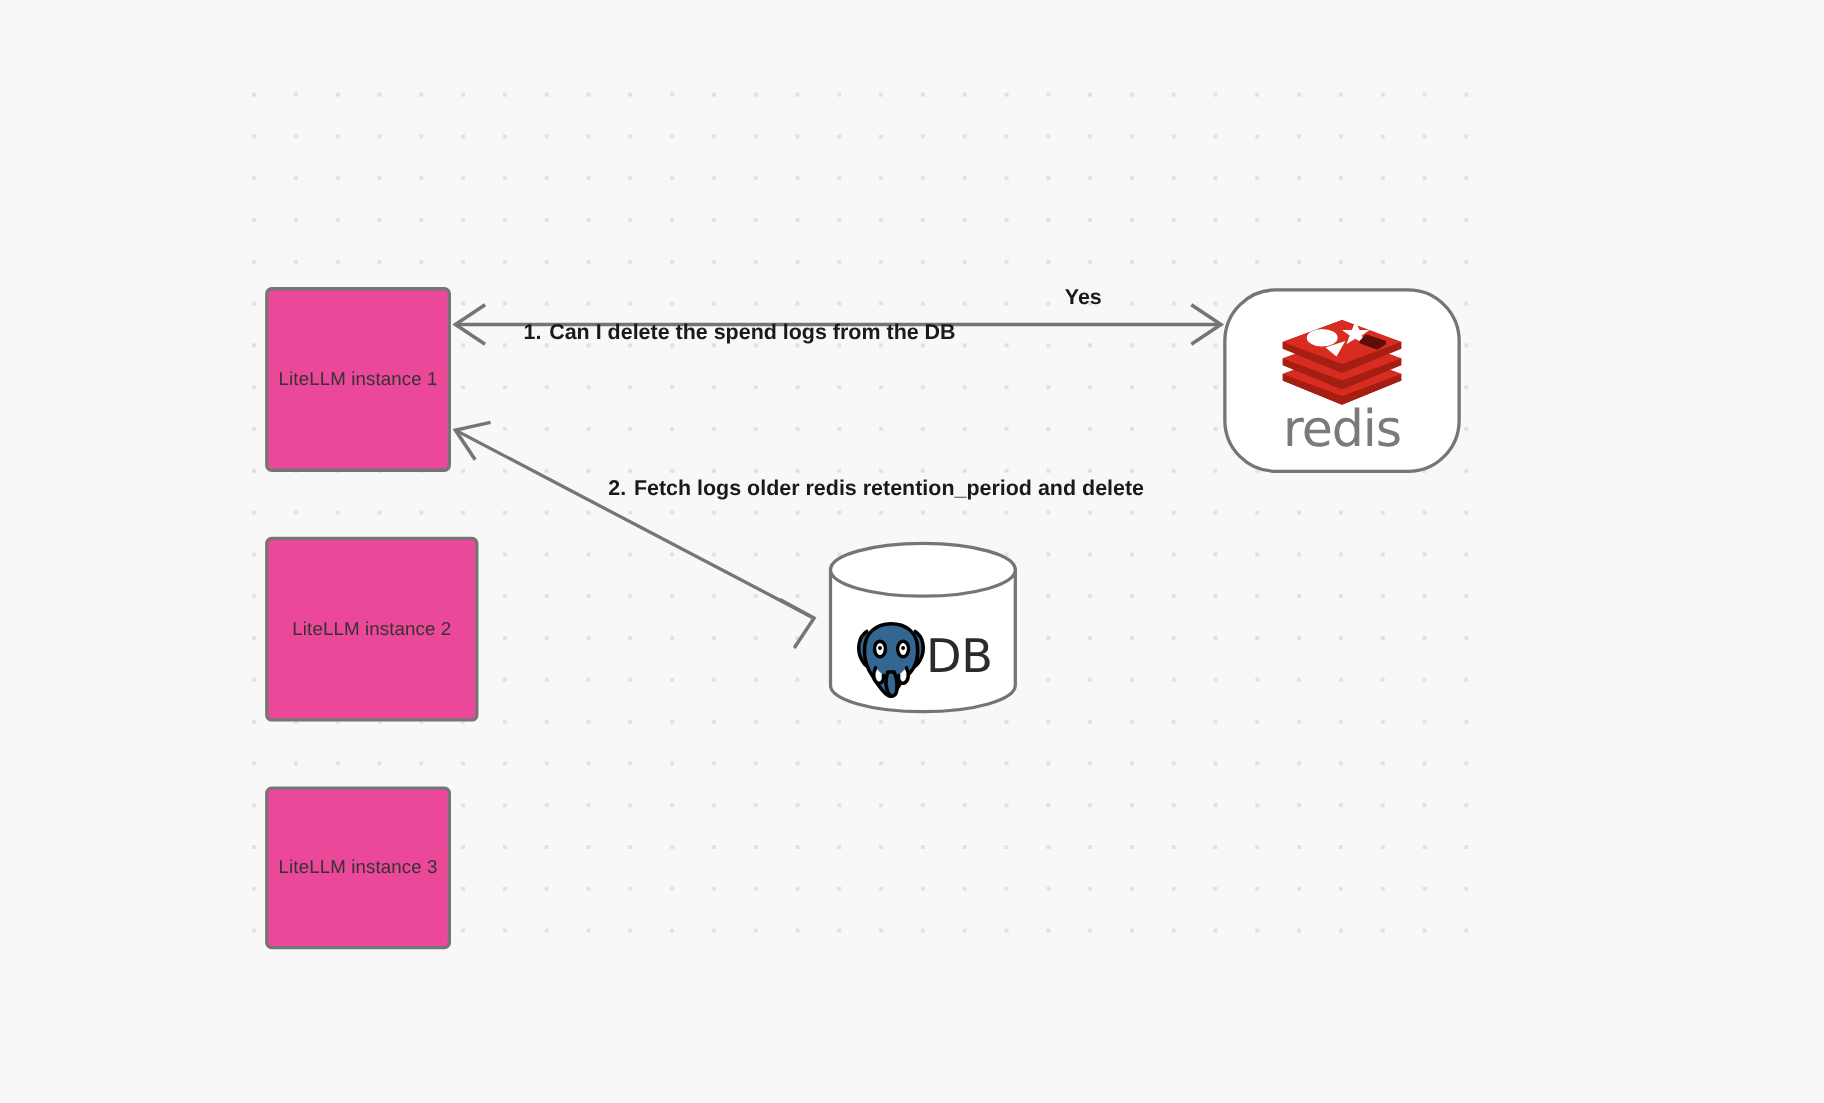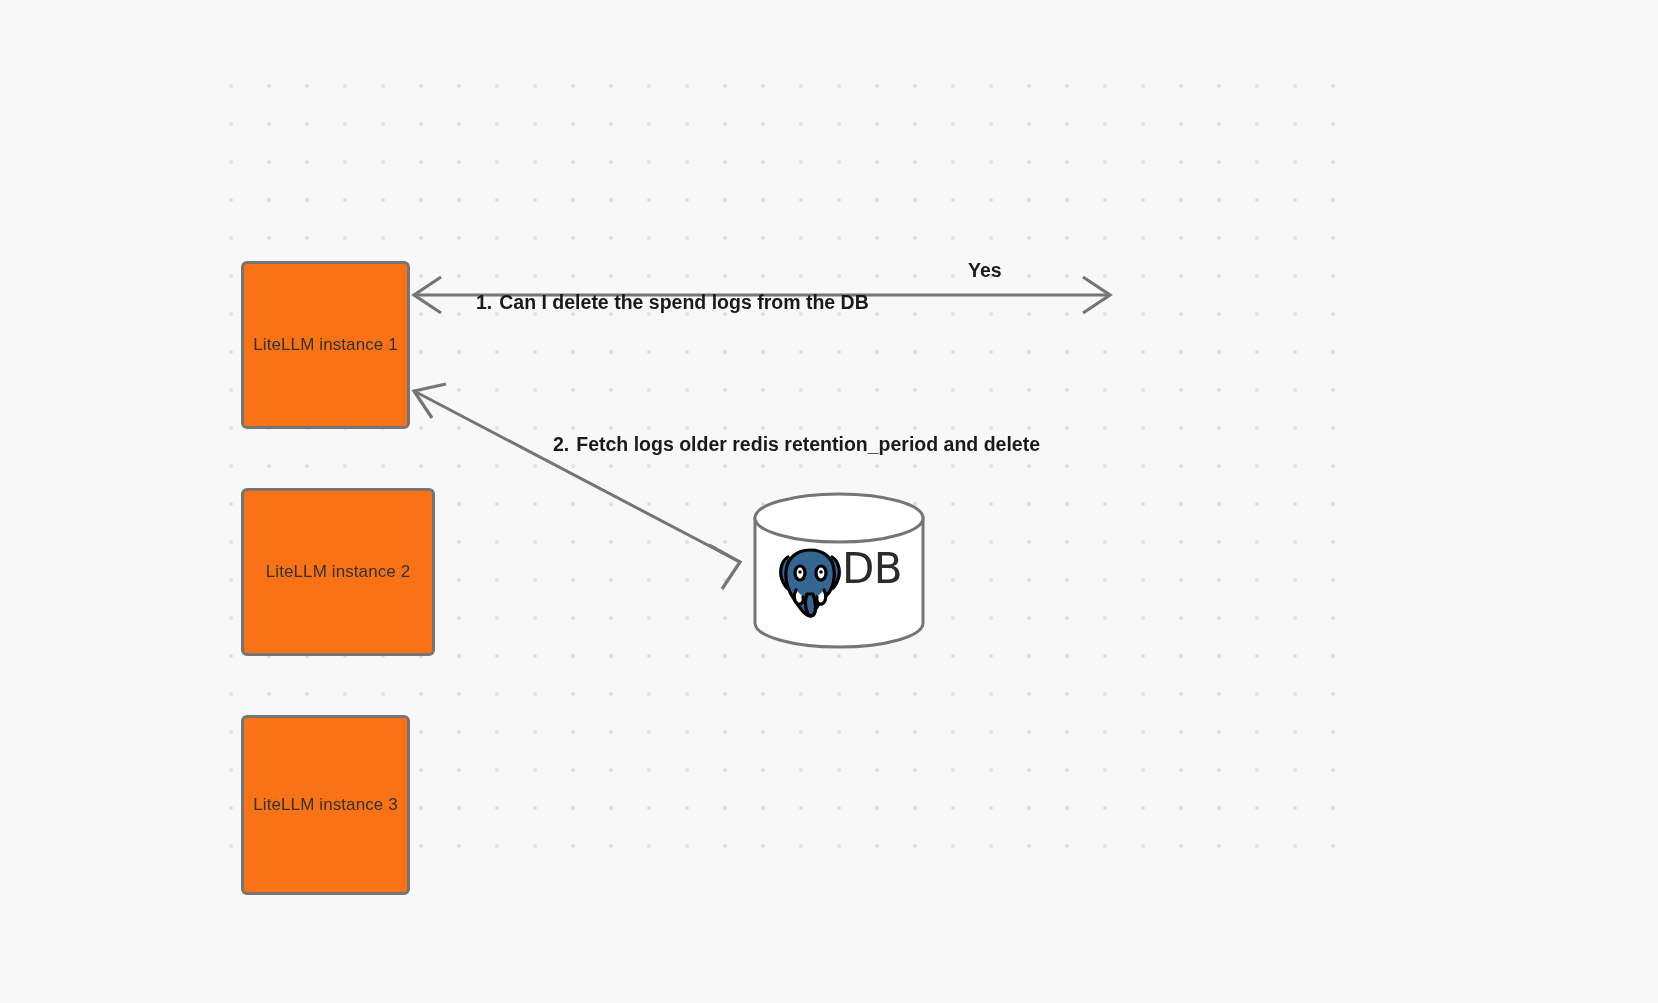--- a/index.html
+++ b/index.html
@@ -32,38 +32,38 @@
   #edges {
     position: absolute;
     left: 0; top: 0;
     width: 1658px;
     height: 1003px;
     pointer-events: none;
   }
 
   .node-box {
     position: absolute;
-    background: #f97316;
+    background: #ec4899;
     border: 3px solid #757575;
     border-radius: 6px;
     box-sizing: border-box;
     display: flex;
     align-items: center;
     justify-content: center;
   }
   .node-label {
     font-size: 17px;
     color: #333333;
     font-family: "Liberation Sans", sans-serif;
     letter-spacing: 0.1px;
   }
 
   #node-litellm-1 { left: 241px; top: 261px; width: 169px; height: 168px; }
   #node-litellm-2 { left: 241px; top: 488px; width: 194px; height: 168px; }
-  #node-litellm-3 { left: 241px; top: 715px; width: 169px; height: 180px; }
+  #node-litellm-3 { left: 241px; top: 715px; width: 169px; height: 148px; }
 
   
   #node-redis {
     position: absolute;
     left: 1112px;
     top: 262px;
     width: 216px;
     height: 168px;
     background: #ffffff;
     border: 3px solid #757575;
@@ -102,20 +102,21 @@
     position: absolute;
     left: 0; top: 0;
   }
   #node-db .db-content {
     position: absolute;
     left: 0;
     top: 52px;
     width: 172px;
     height: 105px;
     display: flex;
+    align-items: center;
     justify-content: center;
   }
   .pg-logo-wrap {
     width: 68px;
     height: 72px;
     position: relative;
     margin-right: -2px;
   }
   .db-text {
     font-size: 42px;
@@ -180,20 +181,44 @@
   </div>
 
   <div class="node-box" id="node-litellm-2">
     <span class="node-label">LiteLLM instance 2</span>
   </div>
 
   <div class="node-box" id="node-litellm-3">
     <span class="node-label">LiteLLM instance 3</span>
   </div>
 
+  <div id="node-redis">
+    <div class="redis-logo-wrap">
+      <svg viewBox="0 0 120 96" width="120" height="96" xmlns="http://www.w3.org/2000/svg">
+
+        <path d="M6 66 L60 46 L114 66 L60 88 Z" fill="#a41e11"></path>
+        <path d="M6 60 L60 40 L114 60 L114 66 L60 88 L6 66 Z" fill="#a41e11"></path>
+        <path d="M6 60 L60 40 L114 60 L60 80 Z" fill="#d82c20"></path>
+
+        <path d="M6 46 L60 26 L114 46 L114 52 L60 74 L6 52 Z" fill="#a41e11"></path>
+        <path d="M6 46 L60 26 L114 46 L60 66 Z" fill="#d82c20"></path>
+
+        <path d="M6 31 L60 11 L114 31 L114 37 L60 59 L6 37 Z" fill="#a41e11"></path>
+        <path d="M6 31 L60 11 L114 31 L60 51 Z" fill="#d82c20"></path>
+
+        <ellipse cx="42" cy="27" rx="14" ry="8" fill="#ffffff"></ellipse>
+        <path d="M45 36 L63 30 L55 44 Z" fill="#ffffff"></path>
+        <path d="M72 12 L76 20 L85 20 L78 25 L81 33 L72 28 L64 33 L67 25 L60 20 L69 20 Z" fill="#ffffff"></path>
+
+        <path d="M82 24 L100 30 L92 36 L76 30 Z" fill="#7a1109"></path>
+        <path d="M82 24 L100 30 L100 33 L92 38 L76 32 L76 30 Z" fill="#5e0d07"></path>
+      </svg>
+    </div>
+    <div class="redis-wordmark">redis</div>
+  </div>
 
   <div id="node-db">
     <svg class="cyl-svg" width="172" height="157" viewBox="0 0 172 157" xmlns="http://www.w3.org/2000/svg">
       <path d="M2 26 L2 131 A84 24 0 0 0 170 131 L170 26 Z" fill="#ffffff" stroke="#757575" stroke-width="3"></path>
       <ellipse cx="86" cy="26" rx="84" ry="24" fill="#ffffff" stroke="#757575" stroke-width="3"></ellipse>
     </svg>
     <div class="db-content">
       <div class="pg-logo-wrap">
         <svg viewBox="0 0 68 74" width="68" height="74" xmlns="http://www.w3.org/2000/svg">
           <g stroke="#000000" stroke-width="3.2" stroke-linejoin="round" stroke-linecap="round">

